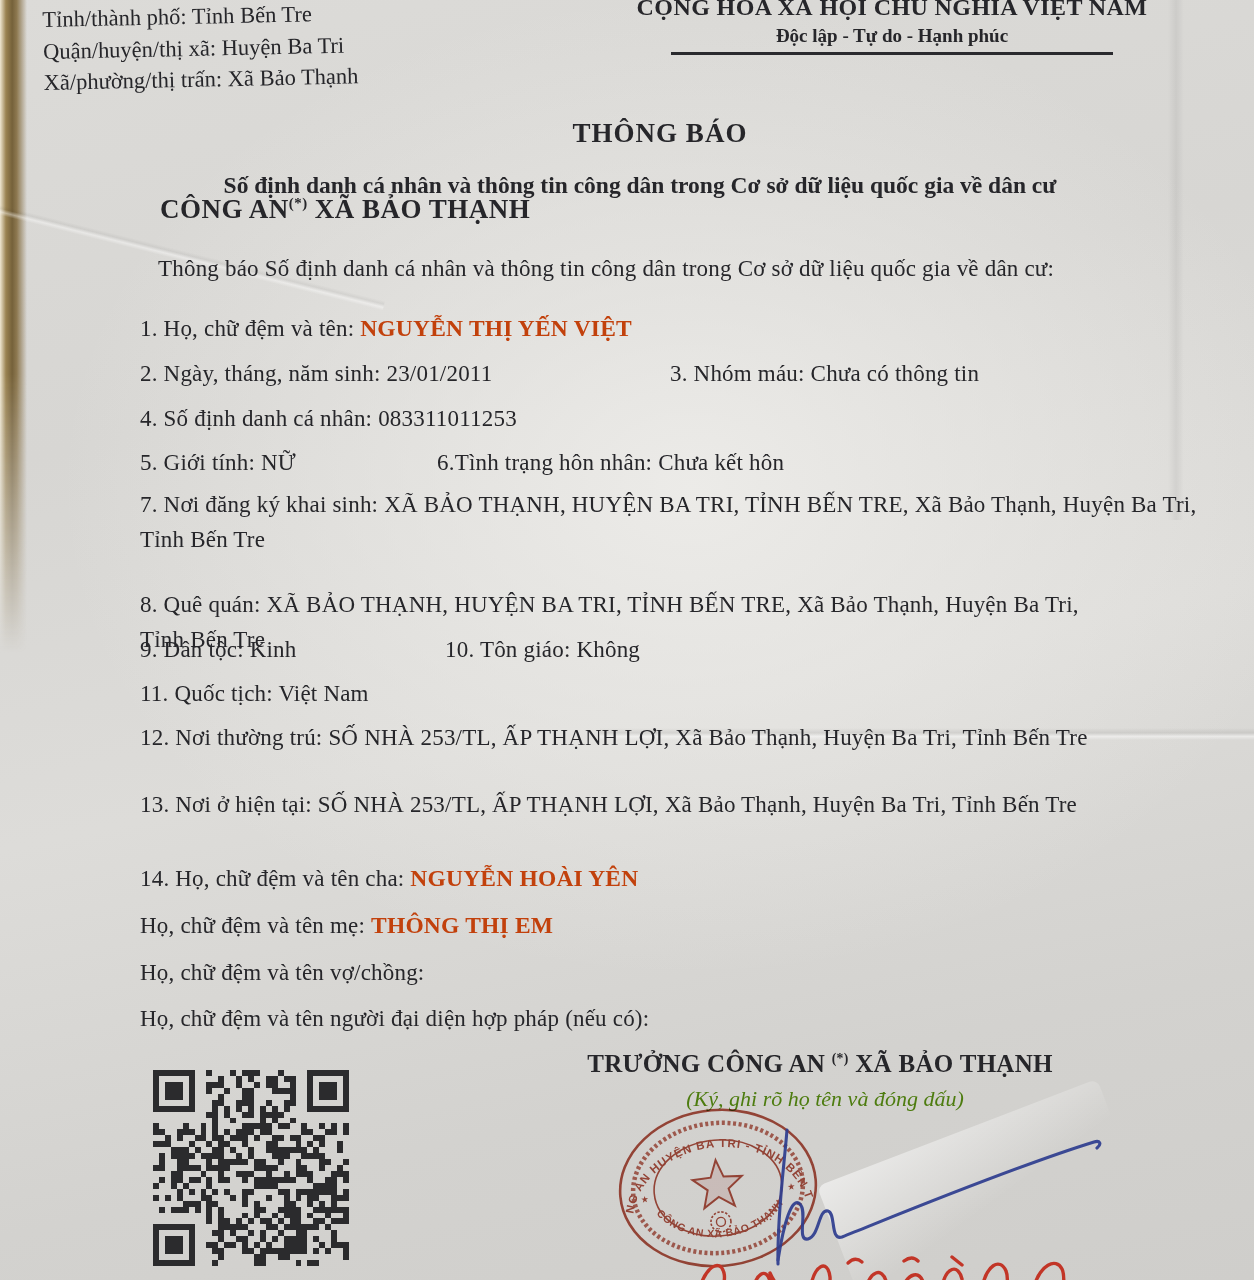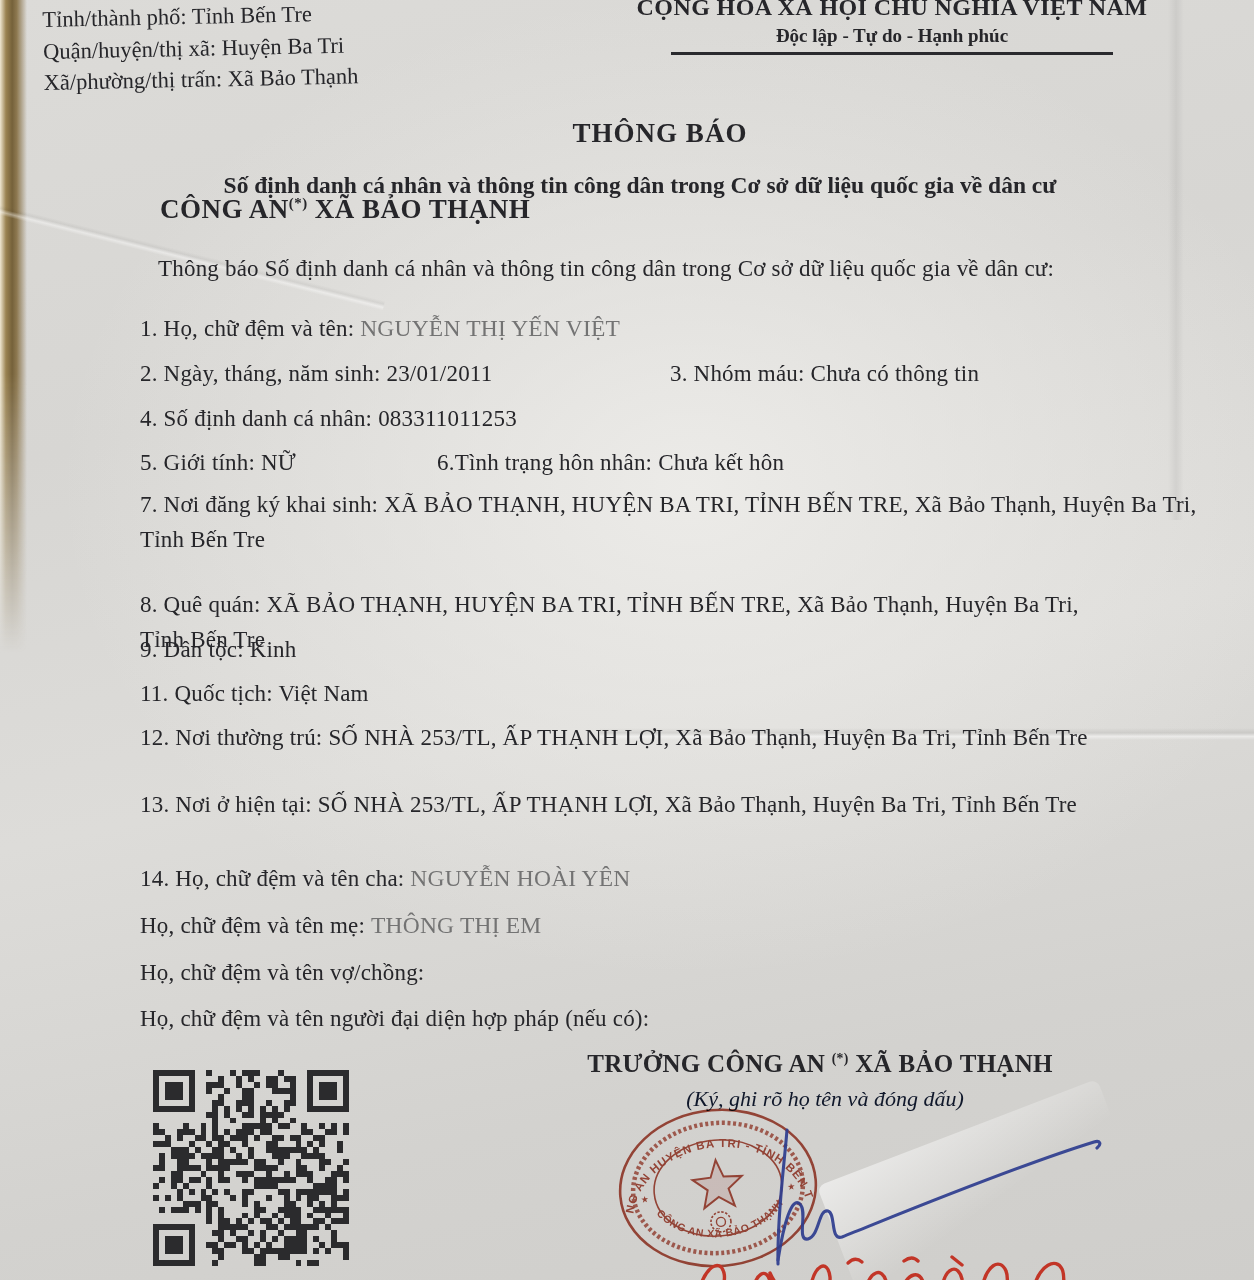--- a/index.html
+++ b/index.html
@@ -7,42 +7,42 @@
     width:1254px;height:1280px;position:relative;overflow:hidden;
     font-family:"Liberation Serif","DejaVu Serif",serif;
     color:#26262a;
     background:
       radial-gradient(ellipse 900px 700px at 55% 38%, rgba(238,237,234,.9), rgba(238,237,234,0) 70%),
       linear-gradient(168deg,#dcdbd8 0%, #d7d6d3 30%, #dddcd9 55%, #d3d2cf 80%, #cfcecb 100%);
   }
   .abs{position:absolute;}
   .lbl{font-size:23px;}
   .val{font-size:23px;}
-  .valb{font-size:23.5px;font-weight:normal;color:#737373;}
+  .valb{font-size:23.5px;font-weight:bold;color:#c2410c;}
   .row{left:140px;width:1062px;line-height:33px;letter-spacing:.2px;}
   .col2{position:absolute;top:0;}
   
   .left-edge{
     left:0;top:0;width:27px;height:680px;
     background:linear-gradient(to right,#efe7d2 0%,#9a8352 22%,#75613a 45%,#8d7850 62%,rgba(160,150,130,0) 100%);
     -webkit-mask-image:linear-gradient(to bottom,#000 55%,transparent 96%);
     mask-image:linear-gradient(to bottom,#000 55%,transparent 96%);
   }
   .hdr-left{left:42px;top:4px;font-size:22.5px;line-height:31.5px;transform:rotate(-1.2deg);transform-origin:left top;}
   .hdr-right{left:618px;top:-6px;width:548px;text-align:center;}
   .hdr-national{font-size:24px;font-weight:bold;letter-spacing:.4px;white-space:nowrap;}
   .hdr-motto{font-size:19px;font-weight:bold;margin-top:4px;}
   .hdr-rule{width:442px;height:2.5px;background:#2a2a2e;margin:5px auto 0;}
   .title1{left:100px;top:118px;width:1120px;text-align:center;font-size:27px;font-weight:bold;letter-spacing:1px;}
   .title2{left:70px;top:152px;width:1140px;text-align:center;font-size:23.5px;font-weight:bold;margin-top:20px;}
   .title3{left:160px;top:194px;width:1070px;text-align:left;font-size:27px;font-weight:bold;letter-spacing:.5px;}
   sup.star{font-size:.55em;vertical-align:super;}
   .intro{left:158px;top:256px;width:1050px;font-size:23px;letter-spacing:.2px;}
   .sig-title{left:480px;top:1050px;width:680px;text-align:center;font-size:25px;font-weight:bold;letter-spacing:.3px;}
-  .sig-note{left:480px;top:1086px;width:690px;text-align:center;font-size:22px;font-style:italic;color:#0f172a;}
+  .sig-note{left:480px;top:1086px;width:690px;text-align:center;font-size:22px;font-style:italic;color:#4d7c0f;}
   .crease-h{left:600px;top:728px;width:654px;height:12px;
     background:linear-gradient(to bottom,rgba(0,0,0,0),rgba(0,0,0,.07) 40%,rgba(255,255,255,.45) 70%,rgba(0,0,0,0));}
   .crease-v{left:1168px;top:0;width:16px;height:520px;
     background:linear-gradient(to right,rgba(0,0,0,0),rgba(0,0,0,.06),rgba(0,0,0,0));}
   .crease-d{left:-30px;top:250px;width:420px;height:10px;transform:rotate(14deg);
     background:linear-gradient(to bottom,rgba(0,0,0,0),rgba(0,0,0,.05),rgba(255,255,255,.4),rgba(0,0,0,0));}
   .fold{left:832px;top:1128px;width:300px;height:140px;transform:rotate(-21deg);
     background:linear-gradient(165deg,rgba(255,255,255,.55),rgba(255,255,255,0) 55%);border-radius:8px;}
   .stamp-wrap{left:616px;top:1104px;width:204px;height:168px;transform:rotate(-5deg);opacity:.88;mix-blend-mode:multiply;}
   .sign-wrap{left:580px;top:1100px;width:560px;height:180px;}
@@ -89,20 +89,21 @@
   <span class="lbl">5. Giới tính: </span><span class="val">NỮ</span>
   <span class="col2" style="left:297px"><span class="lbl">6.Tình trạng hôn nhân: </span><span class="val">Chưa kết hôn</span></span>
 </div>
 
 <div class="abs row" style="top:488px"><span class="lbl">7. Nơi đăng ký khai sinh: </span><span class="val">XÃ BẢO THẠNH, HUYỆN BA TRI, TỈNH BẾN TRE, Xã Bảo Thạnh, Huyện Ba Tri, Tỉnh Bến Tre</span></div>
 
 <div class="abs row" style="top:588px;width:965px"><span class="lbl">8. Quê quán: </span><span class="val">XÃ BẢO THẠNH, HUYỆN BA TRI, TỈNH BẾN TRE, Xã Bảo Thạnh, Huyện Ba Tri, Tỉnh Bến Tre</span></div>
 
 <div class="abs row" style="top:633px">
   <span class="lbl">9. Dân tộc: </span><span class="val">Kinh</span>
+  <span class="col2" style="left:305px"><span class="lbl">10. Tôn giáo: </span><span class="val">Không</span></span>
 </div>
 
 <div class="abs row" style="top:677px"><span class="lbl">11. Quốc tịch: </span><span class="val">Việt Nam</span></div>
 
 <div class="abs row" style="top:721px;width:1015px"><span class="lbl">12. Nơi thường trú: </span><span class="val">SỐ NHÀ 253/TL, ẤP THẠNH LỢI, Xã Bảo Thạnh, Huyện Ba Tri, Tỉnh Bến Tre</span></div>
 
 <div class="abs row" style="top:788px;width:1015px"><span class="lbl">13. Nơi ở hiện tại: </span><span class="val">SỐ NHÀ 253/TL, ẤP THẠNH LỢI, Xã Bảo Thạnh, Huyện Ba Tri, Tỉnh Bến Tre</span></div>
 
 <div class="abs row" style="top:862px"><span class="lbl">14. Họ, chữ đệm và tên cha: </span><span class="valb">NGUYỄN HOÀI YÊN</span></div>
 

